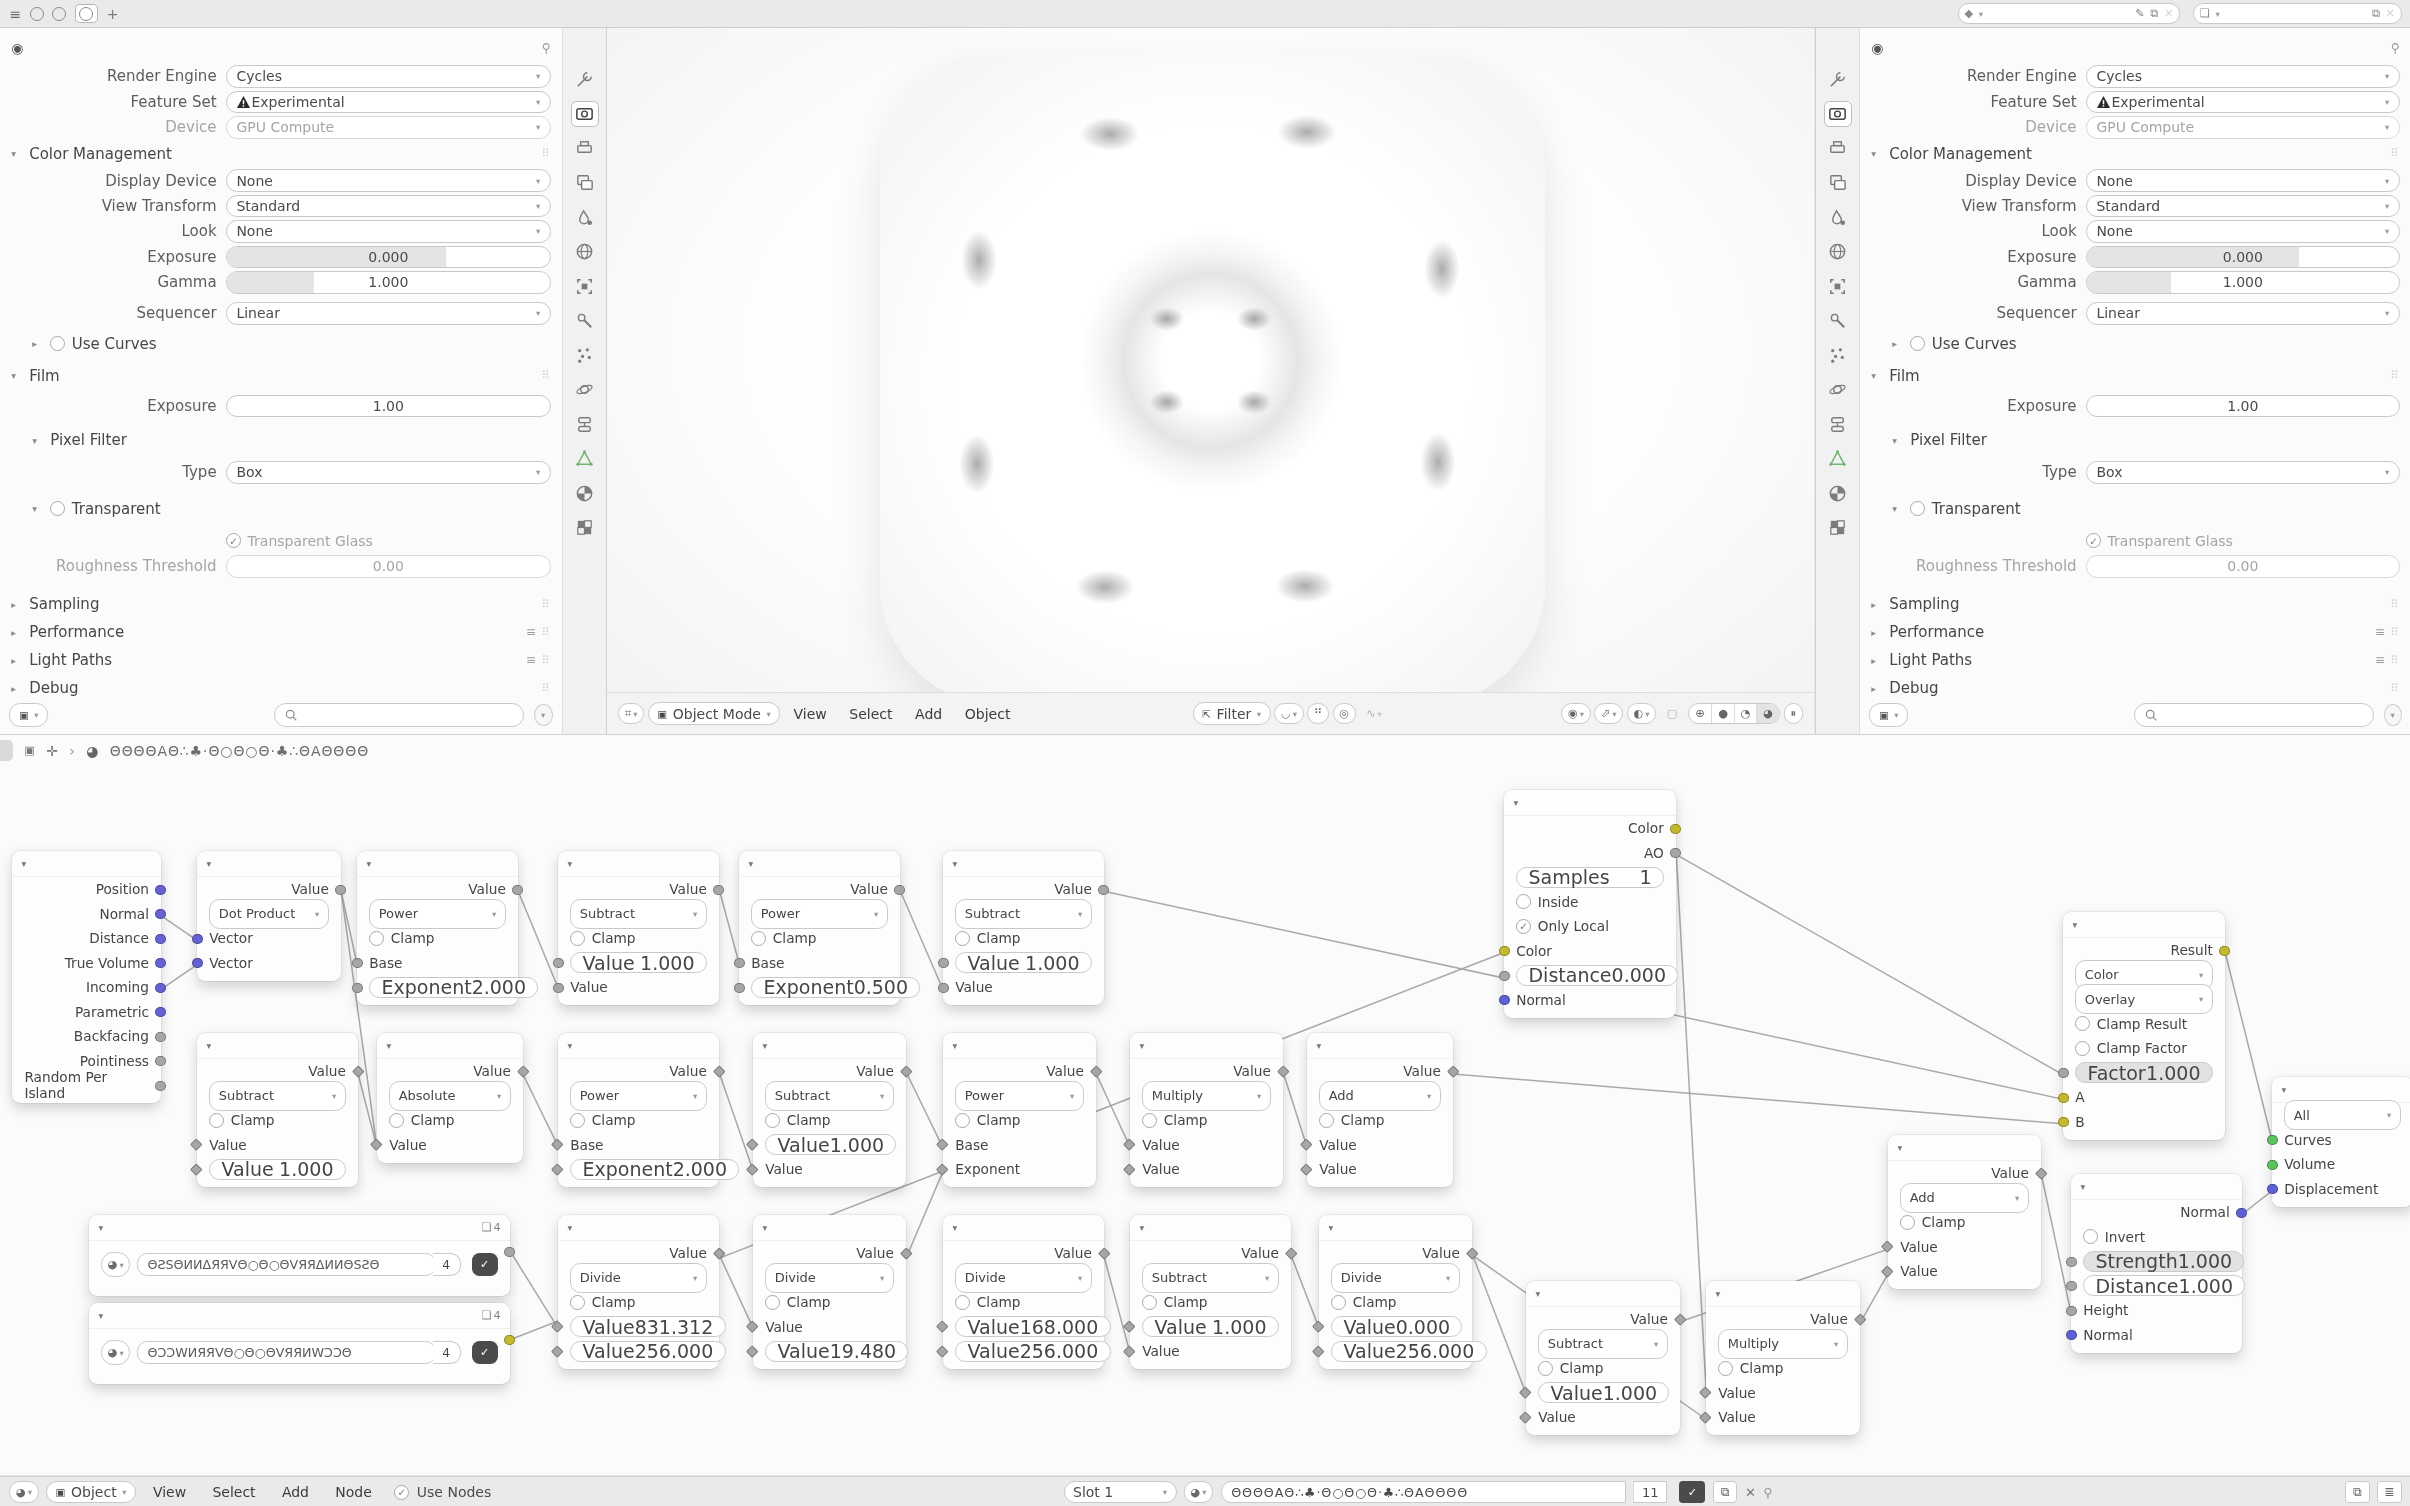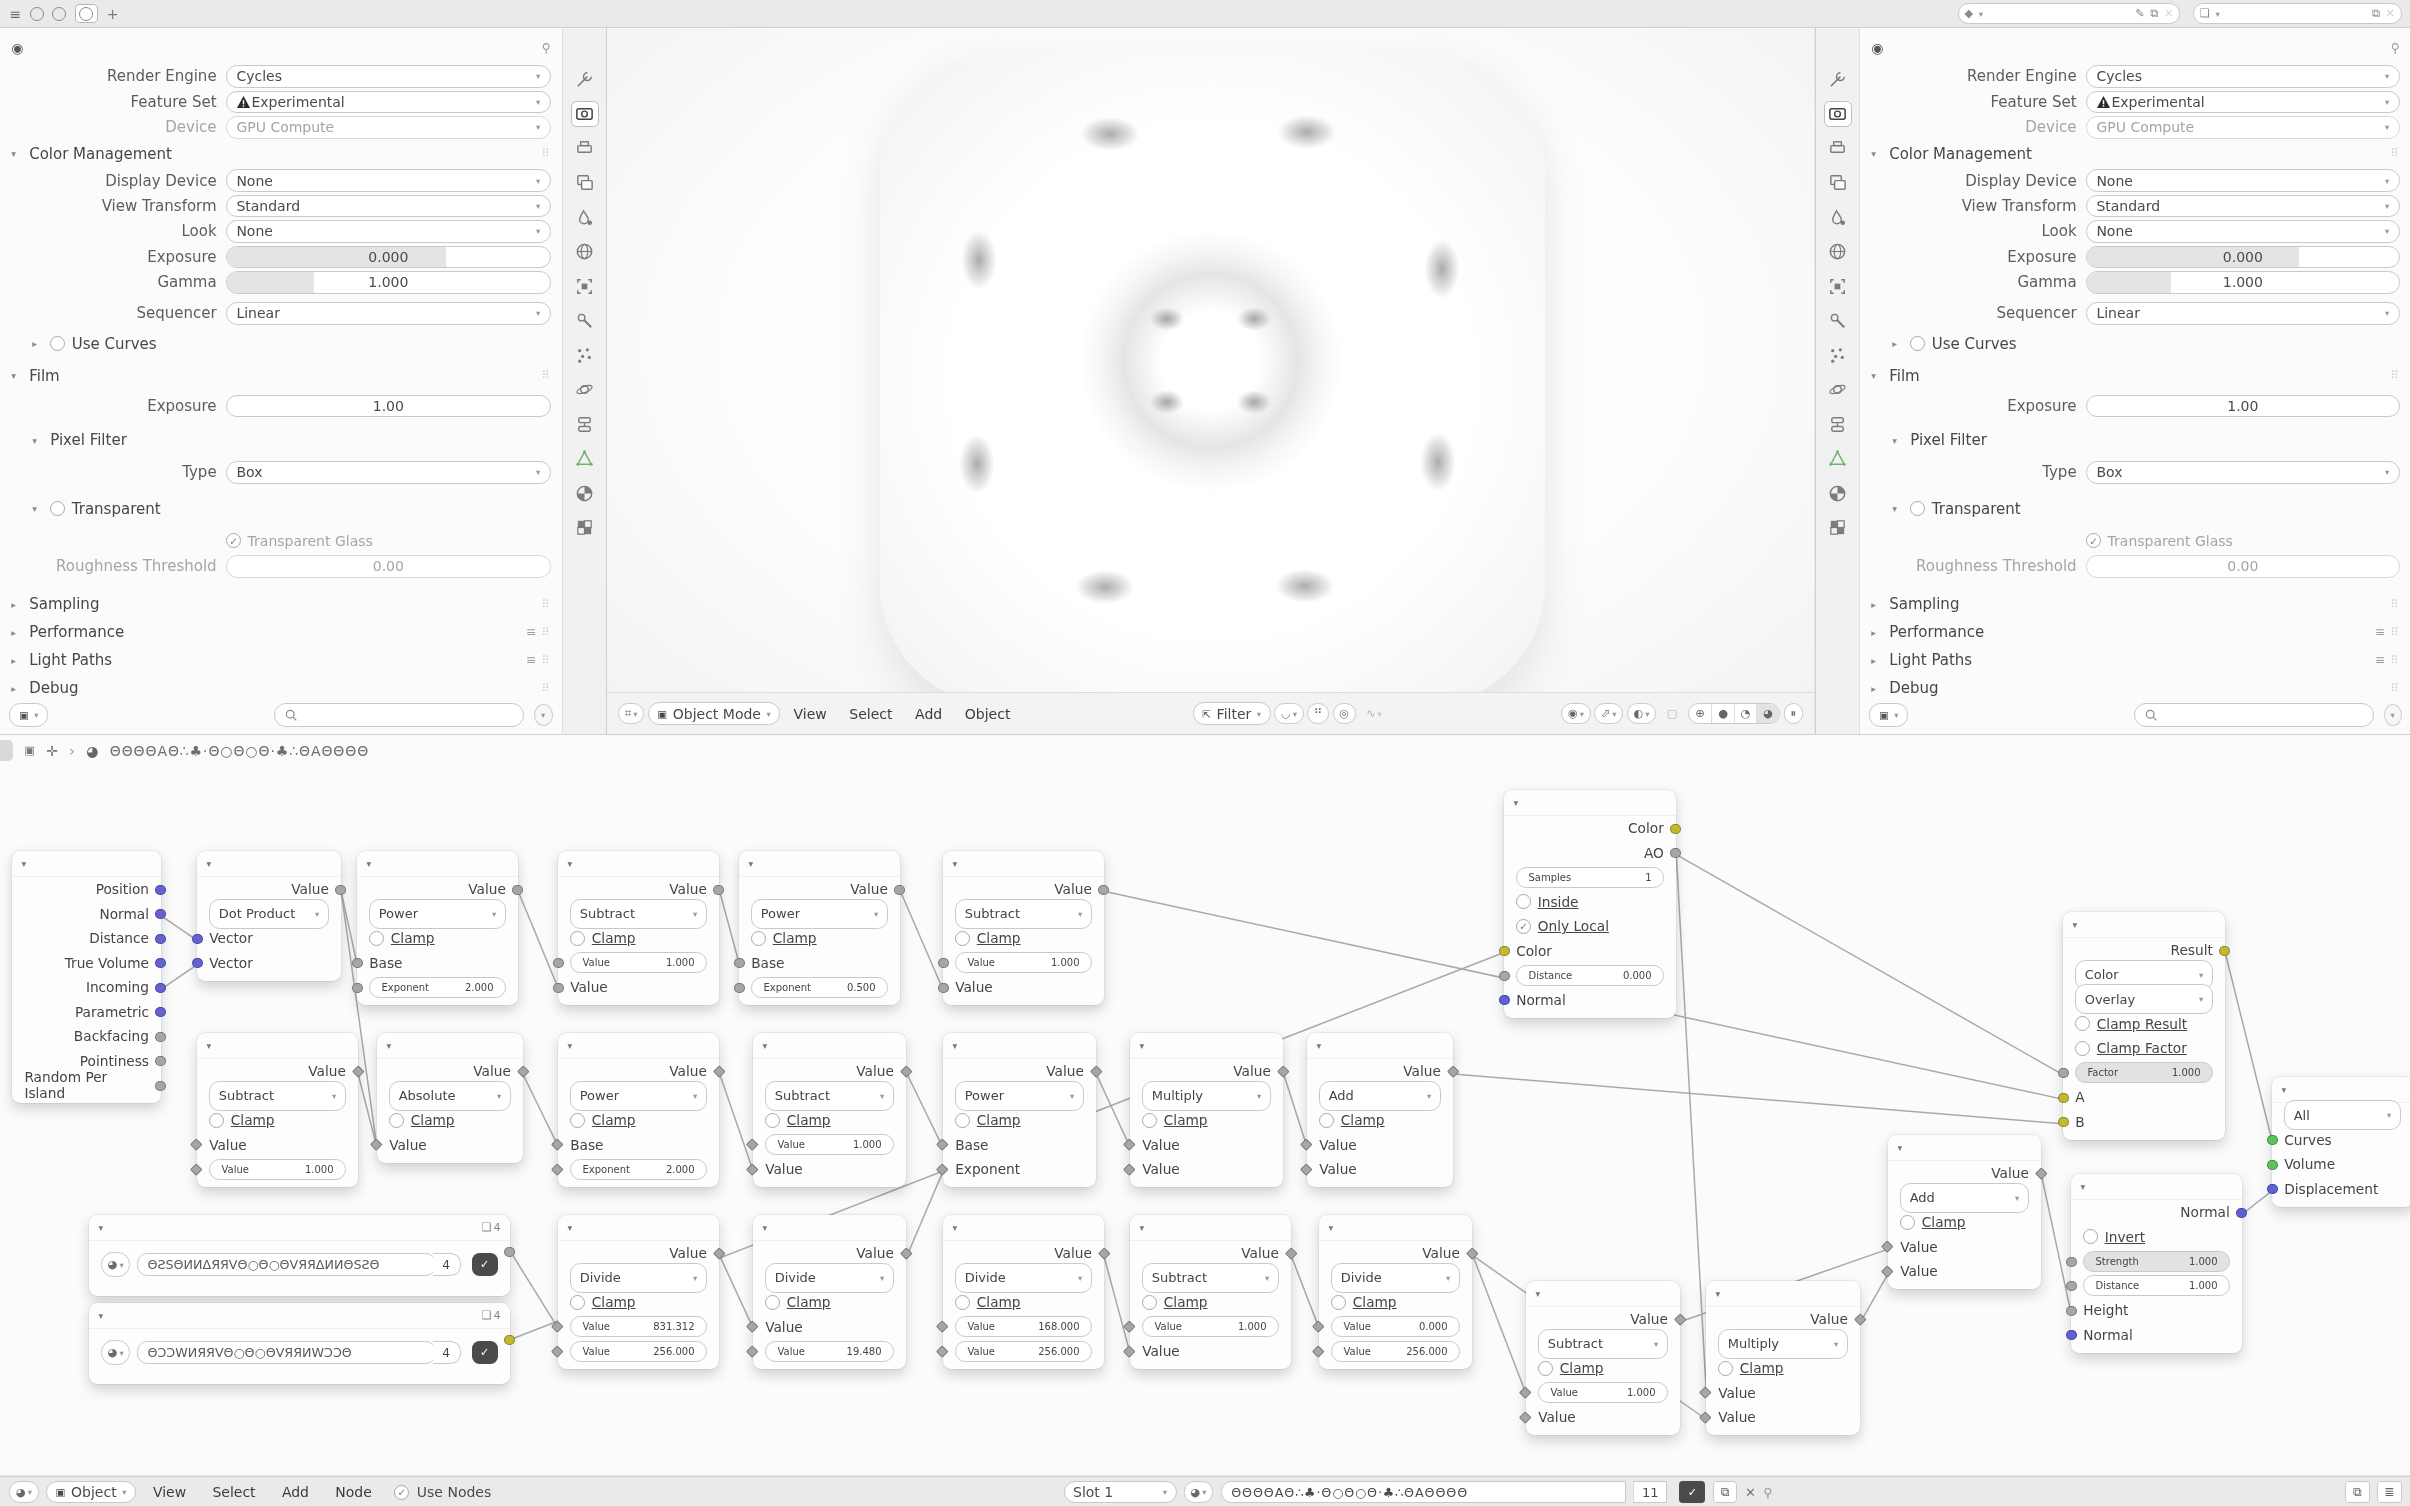--- a/index.html
+++ b/index.html
@@ -106,24 +106,24 @@
     box-shadow:0 5.6px 13px rgba(0,0,0,.17), 0 0 0 0.9px rgba(0,0,0,.05); font-size:13.7px; color:#454545; }
   .nhead { height:26px; display:flex; align-items:center; padding:0 9.4px; color:#777;
     border-bottom:0.9px solid #f0f0f0; font-size:9.4px; }
   .nhead .badge { margin-left:auto; display:flex; align-items:center; gap:1.9px; font-size:11.3px; color:#8a8a8a; }
   .nrow { height:24.5px; display:flex; align-items:center; padding:0 12.2px; }
   .nrow.out { justify-content:flex-end; }
   .w-sel { flex:1; display:flex; align-items:center; background:#fff; border:0.9px solid #c9c9c9;
     border-radius:10.4px; height:30px; padding:0 8.5px; font-size:13px; }
   .w-sel .chev { margin-left:auto; }
   .w-fld { flex:1; display:flex; align-items:center; background:#fff; border:0.9px solid #c9c9c9;
-    border-radius:10.4px; height:21px; padding:0 11.3px; font-size:10px; }
+    border-radius:10.4px; height:21px; padding:0 11.3px; font-size:19px; }
   .w-fld.fill { background:#e2e2e2; }
   .w-fld .fv { margin-left:auto; }
-  .chk-label { margin-left:6.6px;text-decoration:underline; }
+  .chk-label { margin-left:6.6px; }
   .sock { position:absolute; width:10.4px; height:10.4px; border-radius:50%; border:0.9px solid rgba(0,0,0,.28); }
   .sock.diamond { width:8.5px; height:8.5px; border-radius:1.4px; transform:rotate(45deg); }
   .gname { flex:1; display:flex; align-items:center; border:0.9px solid #c9c9c9; border-radius:10.4px;
     height:22.6px; padding:0 9.4px; font-size:12.7px; color:#5a5a5a; background:#fff; overflow:hidden; white-space:nowrap; }
   .gcount { width:28px; height:22.6px; border:0.9px solid #c9c9c9; border-left:none; border-radius:0 10.4px 10.4px 0;
     margin-left:-10.4px; background:#fff; display:flex; align-items:center; justify-content:center; font-size:12.2px; }
   .shield { width:26px; height:22.6px; background:#4b4b4b; border-radius:7.5px; color:#fff; display:flex;
     align-items:center; justify-content:center; font-size:11.3px; margin-left:4.7px; }
 
   

